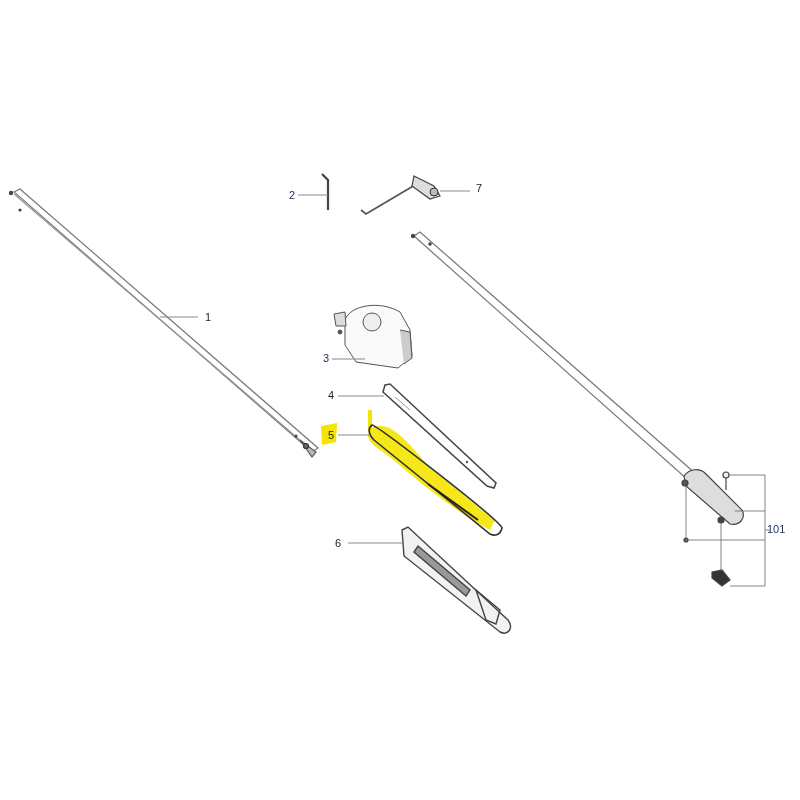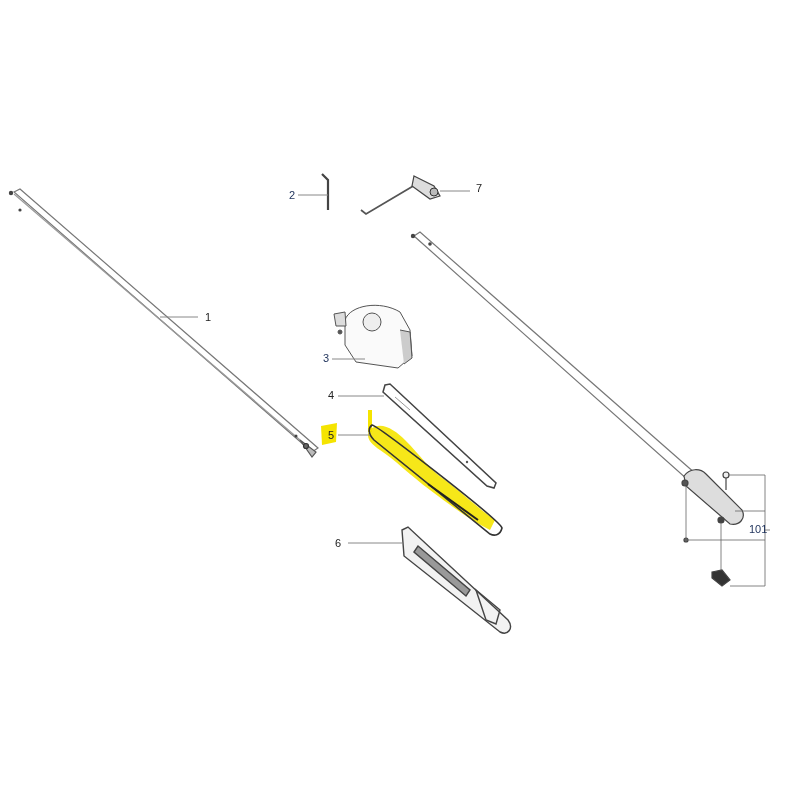--- a/index.html
+++ b/index.html
@@ -96,13 +96,13 @@
   </g>
 </svg>
 
 <span class="lbl" style="left:205px;top:312px;">1</span>
 <span class="lbl blue" style="left:289px;top:190px;">2</span>
 <span class="lbl blue" style="left:323px;top:353px;">3</span>
 <span class="lbl" style="left:328px;top:390px;">4</span>
 <span class="lbl" style="left:328px;top:430px;">5</span>
 <span class="lbl" style="left:335px;top:538px;">6</span>
 <span class="lbl" style="left:476px;top:183px;">7</span>
-<span class="lbl blue" style="left:749px;top:524px;">101</span>
+<span class="lbl blue" style="left:767px;top:524px;">101</span>
 
 </body></html>

